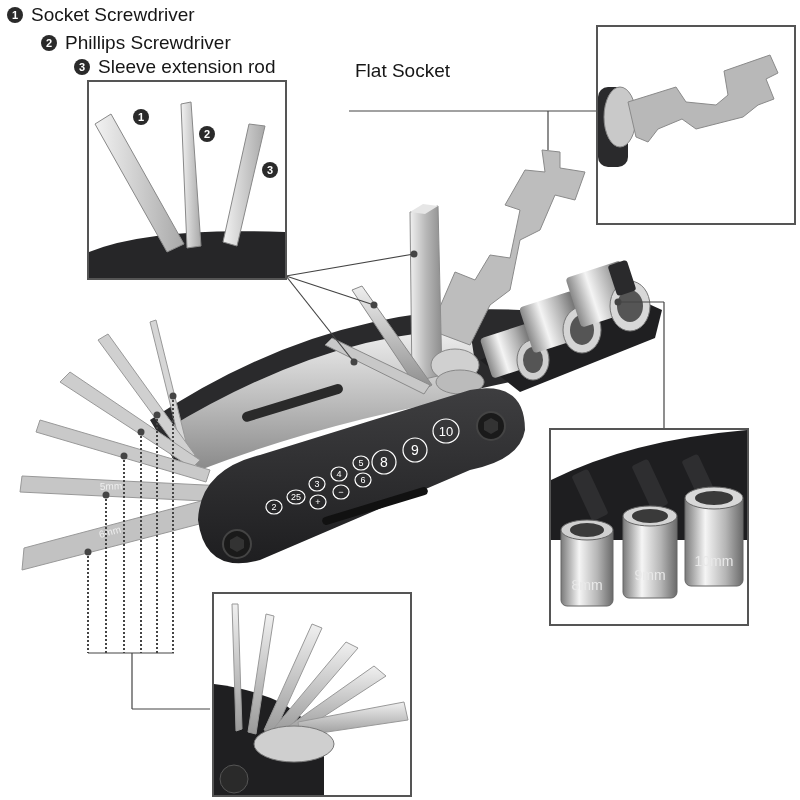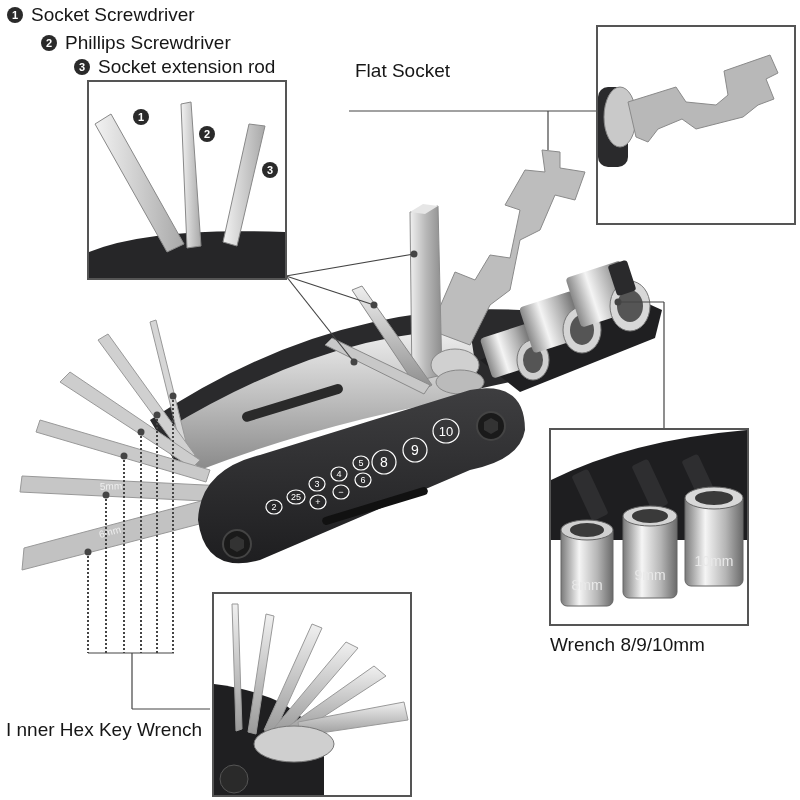--- a/index.html
+++ b/index.html
@@ -12,33 +12,31 @@
 </head>
 <body>
 
 <div class="label" style="left:7px; top:4px;">
   <span class="num-badge">1</span><span>Socket Screwdriver</span>
 </div>
 <div class="label" style="left:41px; top:32px;">
   <span class="num-badge">2</span><span>Phillips Screwdriver</span>
 </div>
 <div class="label" style="left:74px; top:56px;">
-  <span class="num-badge">3</span><span>Socket extension rod</span>
+  <span class="num-badge">3</span><span>Sleeve extension rod</span>
 </div>
 
 <div class="label" style="left:355px; top:60px;">
   <div>Flat Socket</div>
 </div>
 
 <div class="label" style="left:550px; top:634px;">
-  <div>Wrench 8/9/10mm</div>
 </div>
 
 <div class="label" style="left:6px; top:719px;">
-  <div>I nner Hex Key Wrench</div>
 </div>
 
 <svg class="overlay" width="800" height="800" viewBox="0 0 800 800">
   <defs>
     <linearGradient id="steel" x1="0" y1="0" x2="0" y2="1">
       <stop offset="0" stop-color="#eeeeee"></stop>
       <stop offset="0.5" stop-color="#bdbdbd"></stop>
       <stop offset="1" stop-color="#8a8a8a"></stop>
     </linearGradient>
     <linearGradient id="steelH" x1="0" y1="0" x2="1" y2="0">

